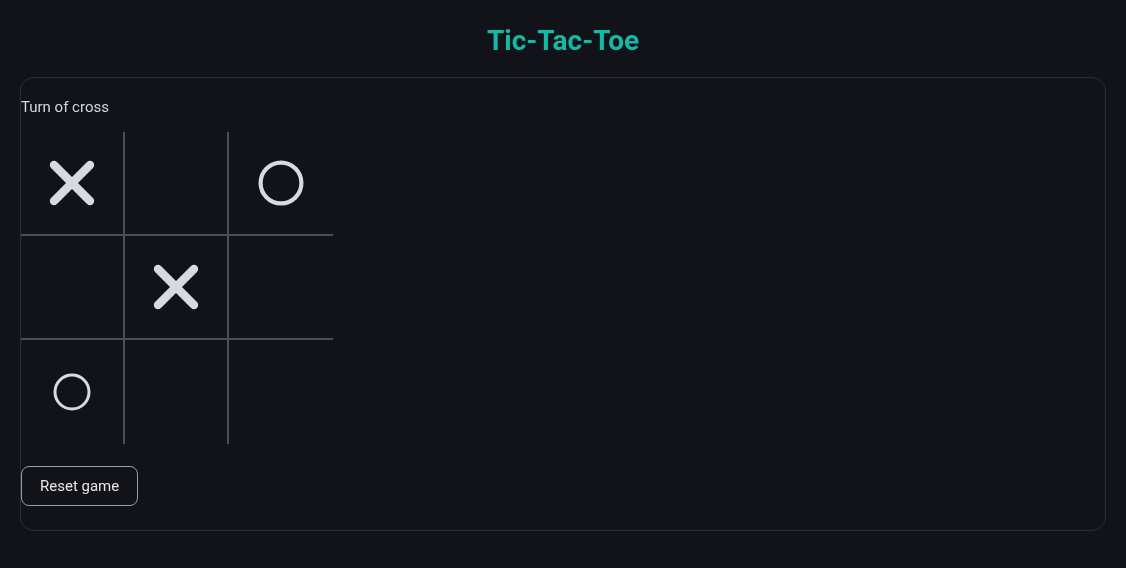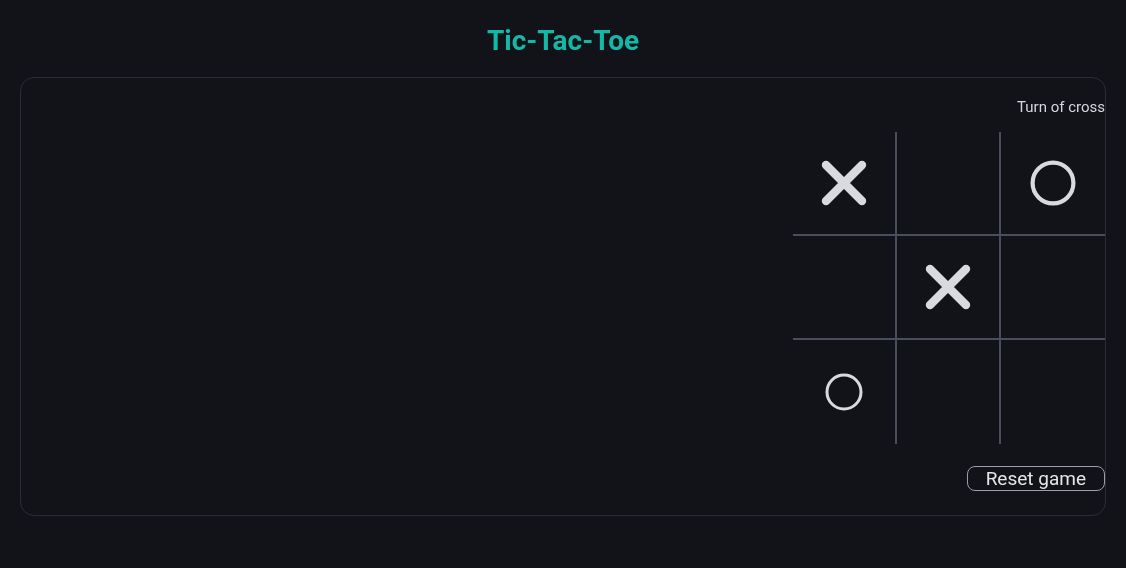--- a/index.html
+++ b/index.html
@@ -22,21 +22,21 @@
       color: #14b8a6;
       padding: 24px 0 20px 0;
     }
     .game-panel {
       margin: 0 20px;
       border: 1px solid #2a2d38;
       border-radius: 14px;
       padding: 20px 0 24px 0;
       display: flex;
       flex-direction: column;
-      align-items: flex-end;
+      align-items: flex-start;
     }
     .status-text {
       font-size: 15px;
       color: #d5d7de;
       margin-bottom: 16px;
     }
     .board {
       display: grid;
       grid-template-columns: repeat(3, 104px);
       grid-template-rows: repeat(3, 104px);
@@ -81,22 +81,22 @@
     }
     .o-small {
       width: 50px;
       height: 50px;
     }
     .reset-btn {
       background: transparent;
       color: #e6e6e6;
       border: 1.5px solid #9a9daa;
       border-radius: 8px;
-      padding: 0 18px;
-      font-size: 19px;
+      padding: 10px 18px;
+      font-size: 15px;
       cursor: pointer;
       font-family: inherit;
     }
   </style>
 </head>
 <body>
 
 <h1 class="page-title">Tic-Tac-Toe</h1>
 
 <div class="game-panel">

